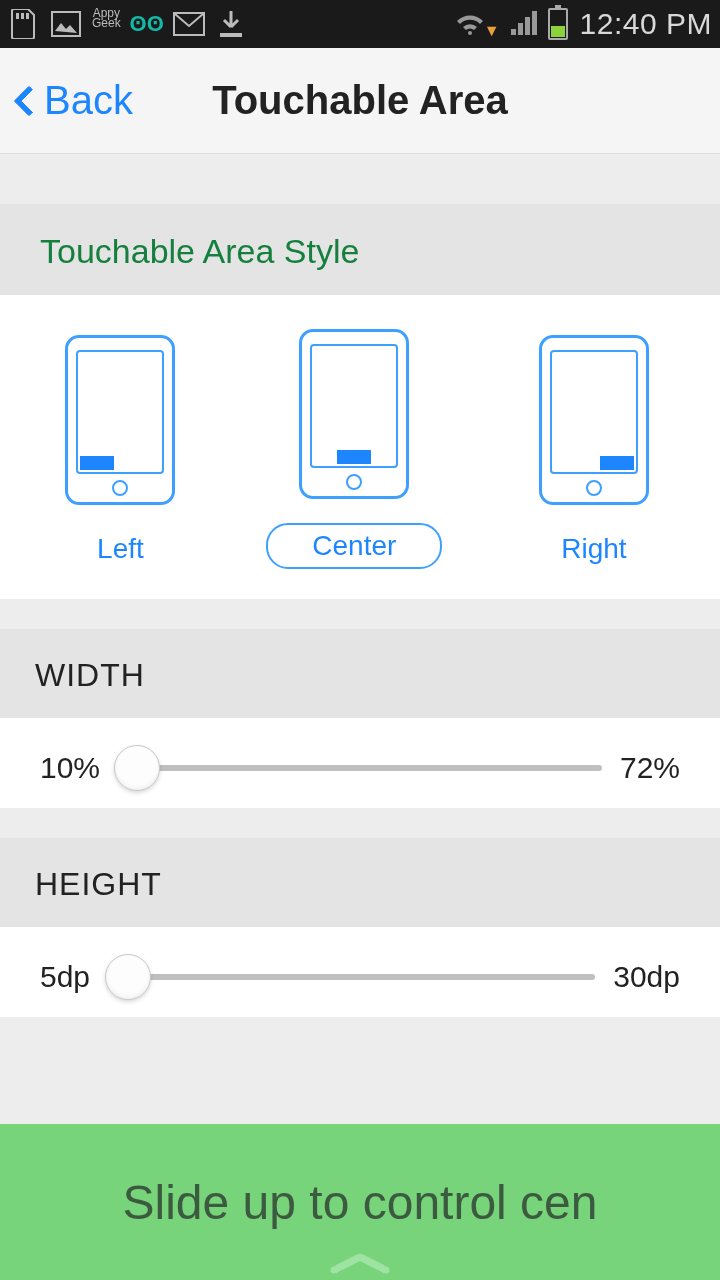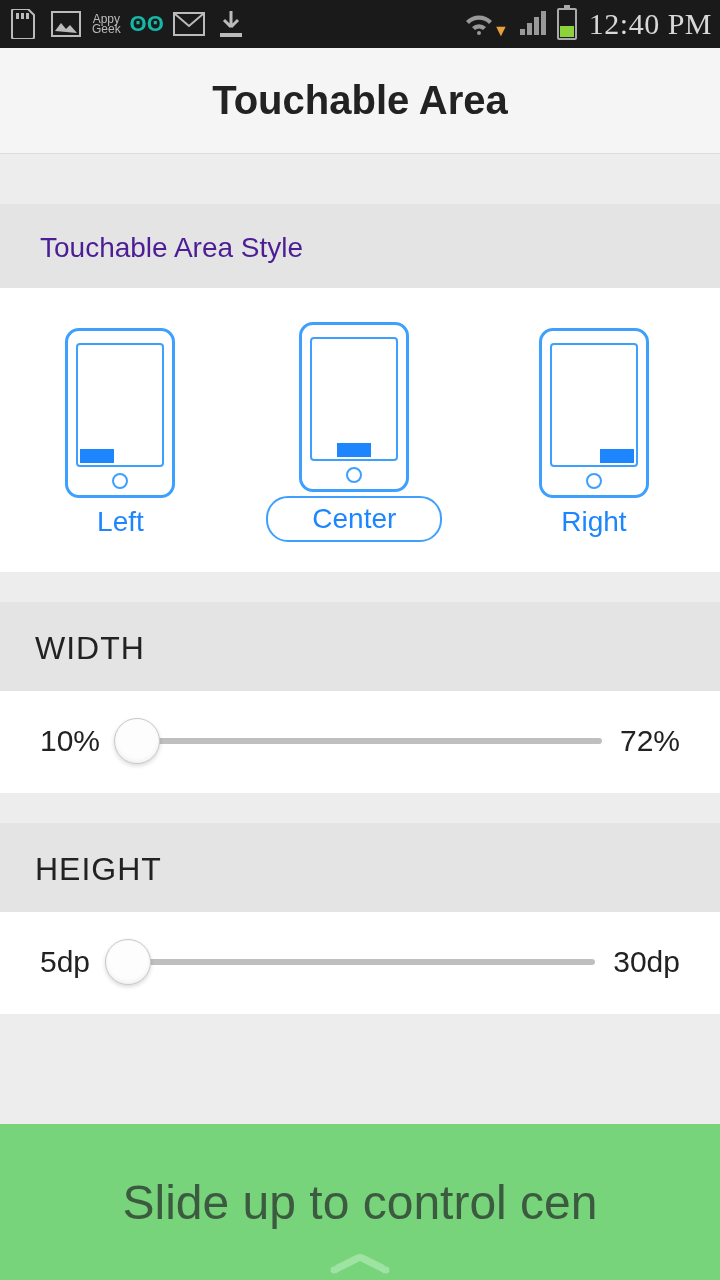--- a/index.html
+++ b/index.html
@@ -8,29 +8,29 @@
   
   .status-bar {
     height: 48px;
     background: #1a1a1a;
     color: #d0d0d0;
     display: flex;
     align-items: center;
     padding: 0 8px;
     font-size: 30px;
   }
-  .status-left { display: flex; align-items: center; gap: 10px; flex: 1; }
+  .status-left { display: flex; align-items: flex-start; gap: 10px; flex: 1; }
   .status-right { display: flex; align-items: center; gap: 8px; }
   .sb-icon { width: 32px; height: 32px; display: inline-flex; align-items: center; justify-content: center; }
   .battery {
     width: 20px; height: 32px; border: 2px solid #aaa; position: relative; border-radius: 2px;
   }
   .battery::before { content:""; position:absolute; top:-5px; left:5px; width:6px; height:3px; background:#aaa; }
   .battery .fill { position:absolute; bottom:1px; left:1px; right:1px; height:40%; background:#8bd23b; }
-  .clock { color:#d8d8d8; font-size: 30px; letter-spacing: 0.5px; margin-left:4px;font-family:Liberation Serif, serif; }
+  .clock { color:#d8d8d8; font-size: 30px; letter-spacing: 0.5px; margin-left:4px; }
   .appy { font-size:12px; line-height:10px; color:#bbb; text-align:center; }
 
   
   .app-header {
     height: 106px;
     background: #f5f5f5;
     border-bottom: 1px solid #ddd;
     display: flex;
     align-items: center;
     position: relative;
@@ -50,36 +50,36 @@
   }
   .title {
     position: absolute; left: 0; right: 0; text-align: center;
     font-size: 40px; font-weight: 700; color: #222; pointer-events: none;
   }
 
   
   .section-header {
     background: #e4e4e4;
     padding: 28px 40px 24px;
-    font-size: 28px;
-    color: #4c1d95;
+    font-size: 34px;
+    color: #15803d;
   }
   .section-header.caps { text-transform: none; font-size: 32px; letter-spacing: 1px; color:#222;padding-left:35px; }
   .spacer { height: 50px; background:#ededed; }
   .spacer-sm { height: 30px; background:#ededed; }
 
   
   .style-picker {
     background: #fff;
     display: flex;
     justify-content: space-around;
     align-items: flex-end;
     padding: 34px 20px 30px;
   }
-  .opt { display:flex; flex-direction:column; align-items:center; gap:4px; }
+  .opt { display:flex; flex-direction:column; align-items:center; gap:24px; }
   .phone {
     width: 110px; height: 170px;
     border: 3px solid #3da0ff; border-radius: 14px;
     position: relative;
   }
   .phone .screen {
     position:absolute; top:12px; left:8px; right:8px; bottom:28px;
     border: 2px solid #3da0ff; border-radius: 4px;
   }
   .phone .area { position:absolute; bottom:2px; height:14px; width:34px; background:#1d86ff; }
@@ -89,21 +89,21 @@
   .phone .homebtn {
     position:absolute; bottom:6px; left:50%; transform:translateX(-50%);
     width:16px; height:16px; border:2px solid #3da0ff; border-radius:50%;
   }
   .opt-label {
     color:#1d86ff; font-size:28px; padding: 4px 28px; border-radius: 22px;
   }
   .opt-label.selected { border:2px solid #3da0ff; padding: 5px 44px; }
 
   
-  .slider-section { background:#fff; padding: 30px 40px 32px; display:flex; align-items:center; gap:18px;text-align:right; }
+  .slider-section { background:#fff; padding: 30px 40px 20px; display:flex; align-items:center; gap:18px;text-align:right; }
   .slider-min, .slider-max { font-size:30px; color:#222; white-space:nowrap; }
   .slider-wrap { flex:1; position:relative; height:40px; display:flex; align-items:center; }
   .track { height:6px; background:#bfbfbf; width:100%; border-radius:3px; }
   .thumb {
     position:absolute; left:0%; top:50%; transform:translate(-50%,-50%);
     width:46px; height:46px; background:#fdfdfd; border:1px solid #c8c8c8; border-radius:50%;
     box-shadow: 0 2px 4px rgba(0,0,0,0.15), inset 0 -2px 4px rgba(0,0,0,0.05);
   }
 
   
@@ -163,20 +163,24 @@
         </svg>
     </span>
     <span class="battery">
         <span class="fill"></span>
       </span>
     <span class="clock">12:40 PM</span>
   </div>
 </div>
 
 <div class="app-header">
+  <div class="back-btn">
+    <span class="chevron-left"></span>
+    <span>Back</span>
+  </div>
   <div class="title">Touchable Area</div>
 </div>
 
 <div class="spacer"></div>
 
 <div class="section-header">Touchable Area Style</div>
 <div class="style-picker">
   <div class="opt">
     <div class="phone">
       <div class="screen">

